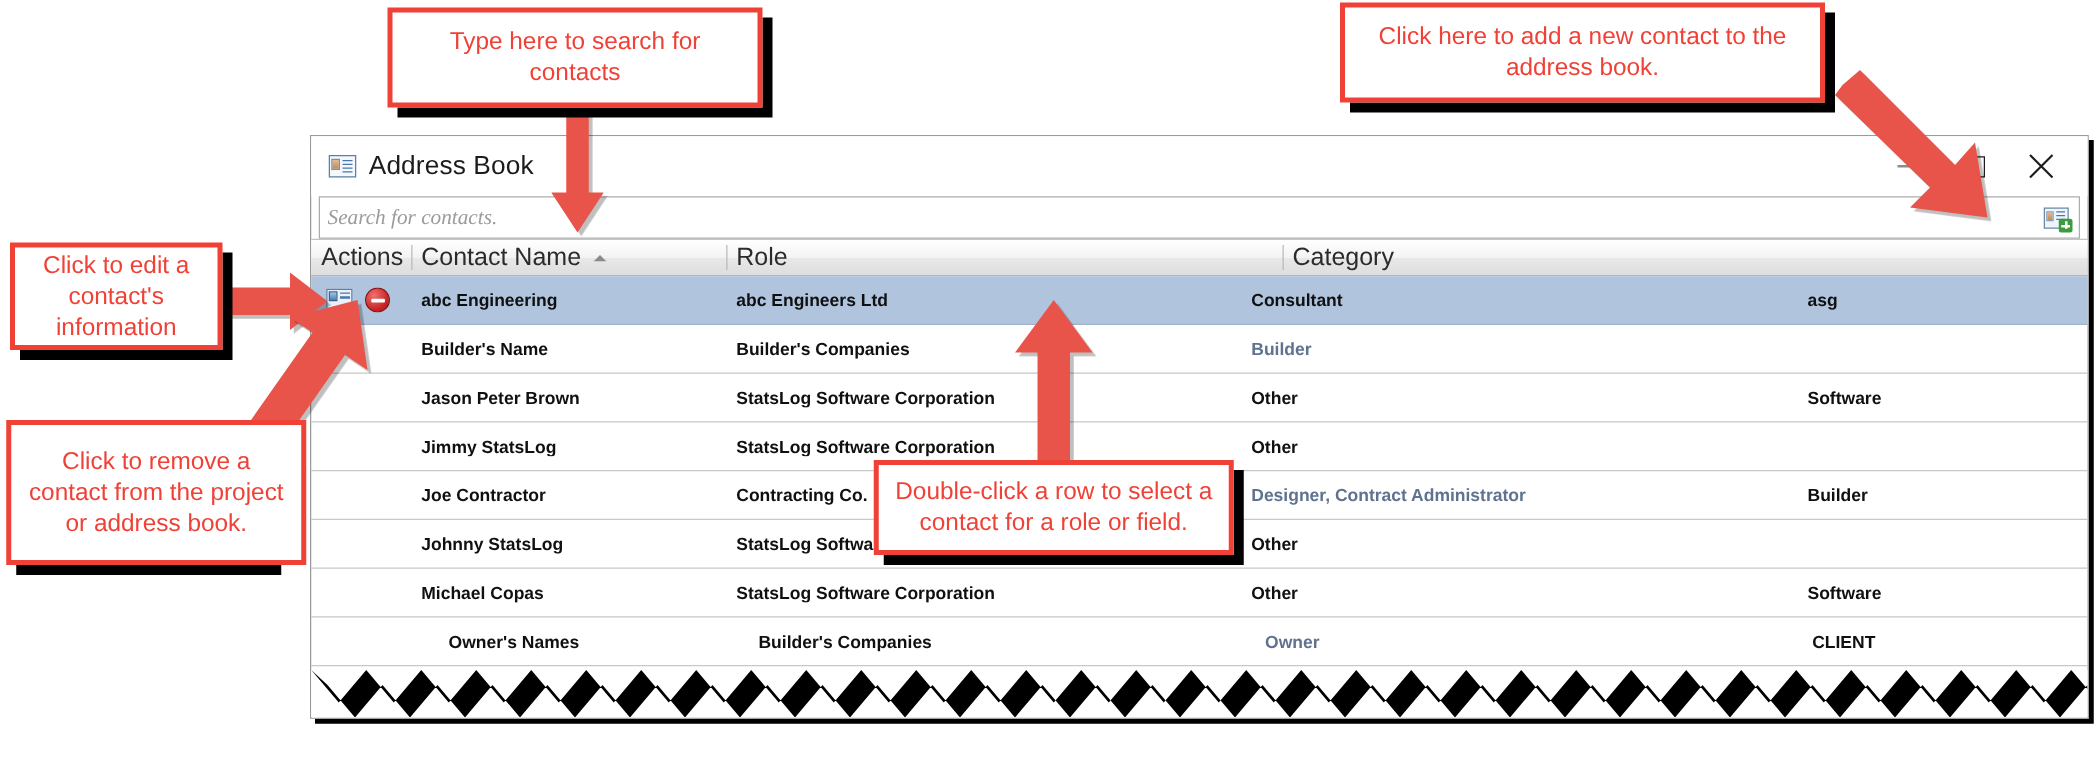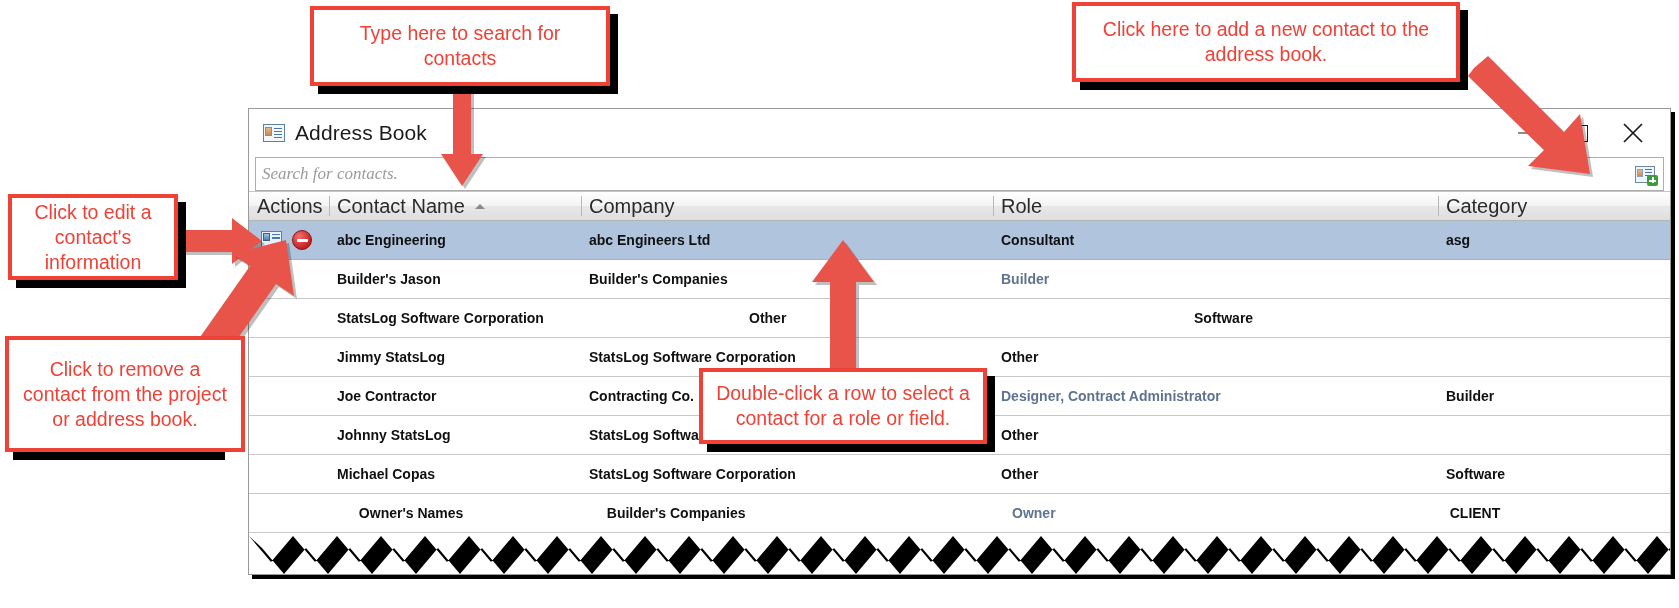--- a/index.html
+++ b/index.html
@@ -226,23 +226,20 @@
     </div>
 
     <div class="grid">
       <div class="grid-header" id="grid-header">
           <div class="gh-cell" style="width: 80px;">
             <span>Actions</span>
           </div>
           <div class="gh-cell" style="width: 252px;">
             <span>Contact Name</span>
             <span class="sort-asc"></span>
-          </div>
-          <div class="gh-cell" style="width: 412px;">
-            <span>Company</span>
           </div>
           <div class="gh-cell" style="width: 445px;">
             <span>Role</span>
           </div>
           <div class="gh-cell" style="width: 232px;">
             <span>Category</span>
           </div>
         </div>
       <div id="grid-body">
           <div class="row selected">
@@ -256,27 +253,28 @@
               </span>
               <span class="del-icon"></span>
             </div>
             <div class="cell" style="width: 252px;">abc Engineering</div>
             <div class="cell" style="width: 412px;">abc Engineers Ltd</div>
             <div class="cell" style="width: 445px;">Consultant</div>
             <div class="cell" style="width: 232px;">asg</div>
           </div>
           <div class="row">
             <div class="cell actions" style="width: 80px;"></div>
-            <div class="cell" style="width: 252px;">Builder's Jason</div>
+            <div class="cell" style="width: 252px;">Builder's Name</div>
             <div class="cell" style="width: 412px;">Builder's Companies</div>
             <div class="cell role-muted" style="width: 445px;">Builder</div>
             <div class="cell" style="width: 232px;"></div>
           </div>
           <div class="row">
             <div class="cell actions" style="width: 80px;"></div>
+            <div class="cell" style="width: 252px;">Jason Peter Brown</div>
             <div class="cell" style="width: 412px;">StatsLog Software Corporation</div>
             <div class="cell" style="width: 445px;">Other</div>
             <div class="cell" style="width: 232px;">Software</div>
           </div>
           <div class="row">
             <div class="cell actions" style="width: 80px;"></div>
             <div class="cell" style="width: 252px;">Jimmy StatsLog</div>
             <div class="cell" style="width: 412px;">StatsLog Software Corporation</div>
             <div class="cell" style="width: 445px;">Other</div>
             <div class="cell" style="width: 232px;"></div>

